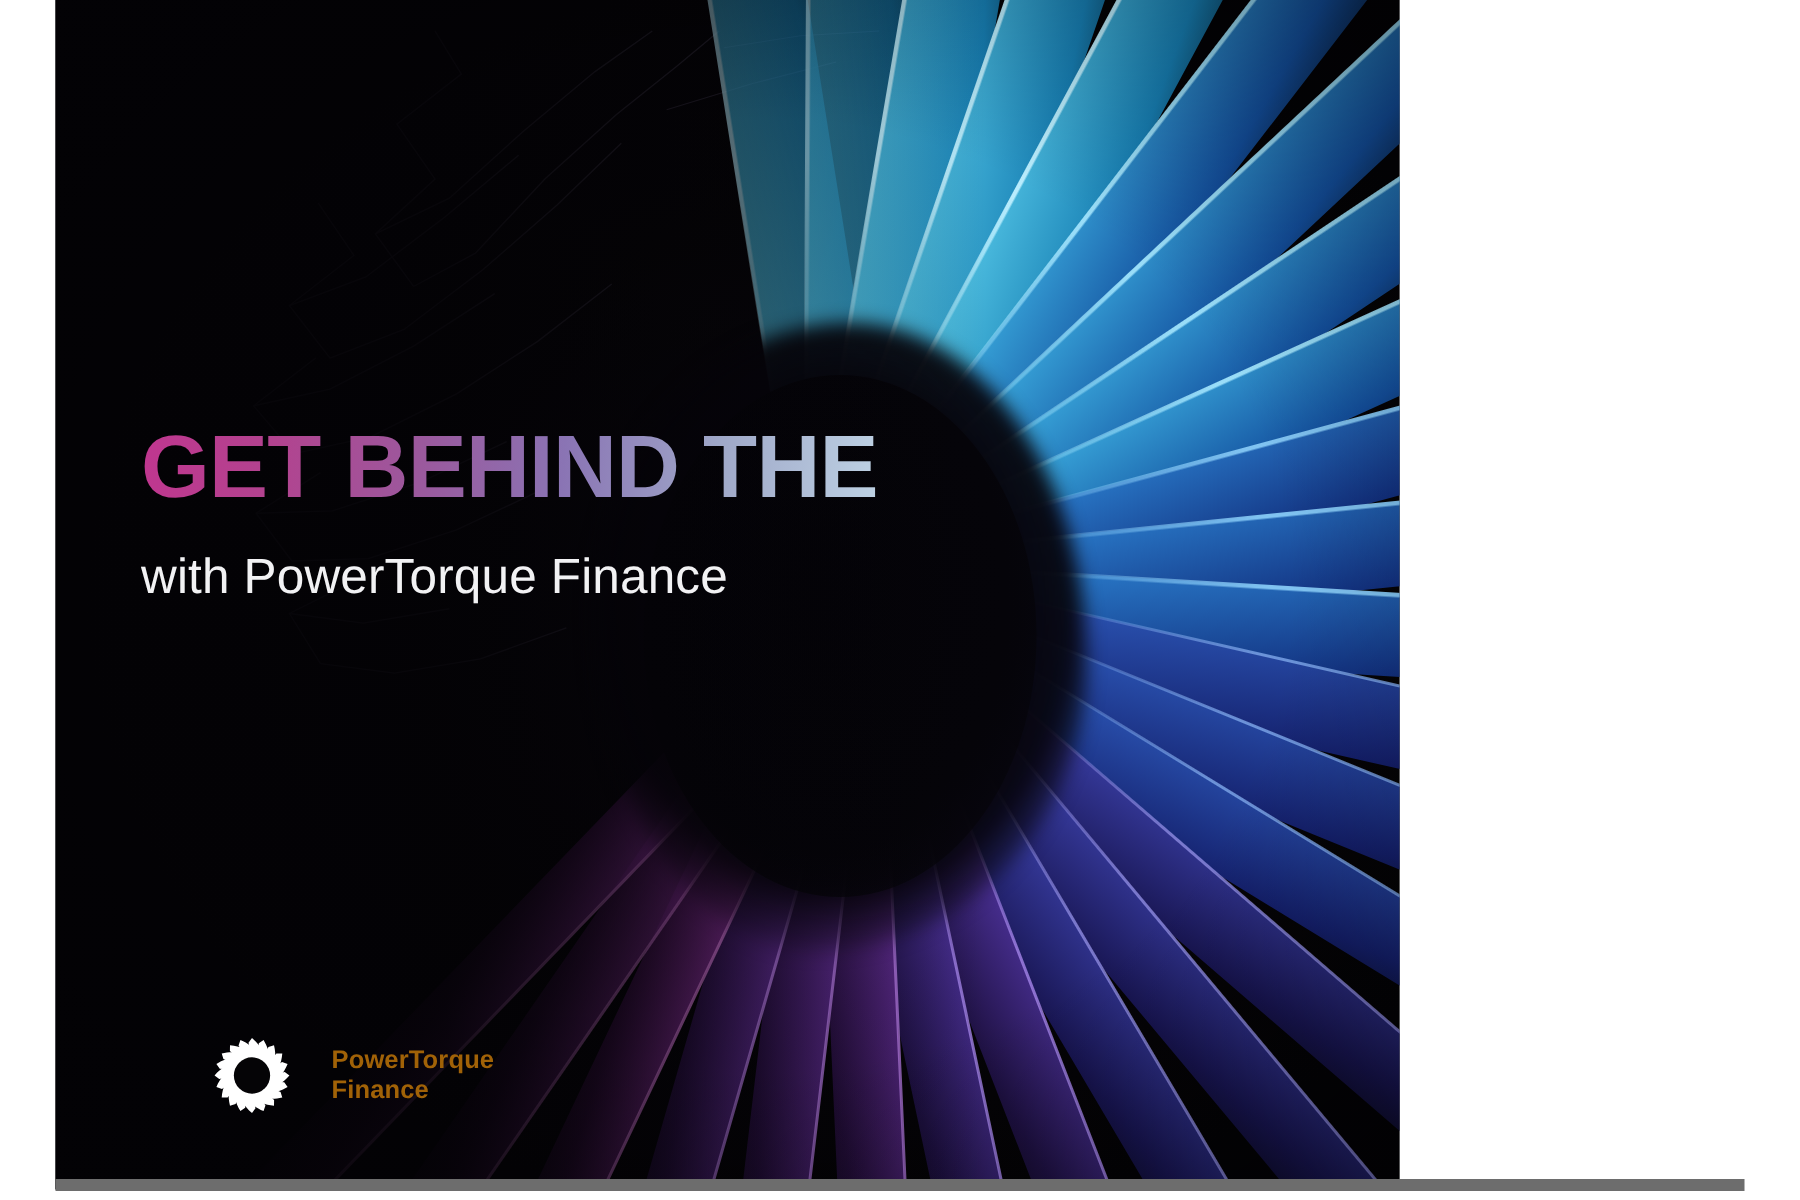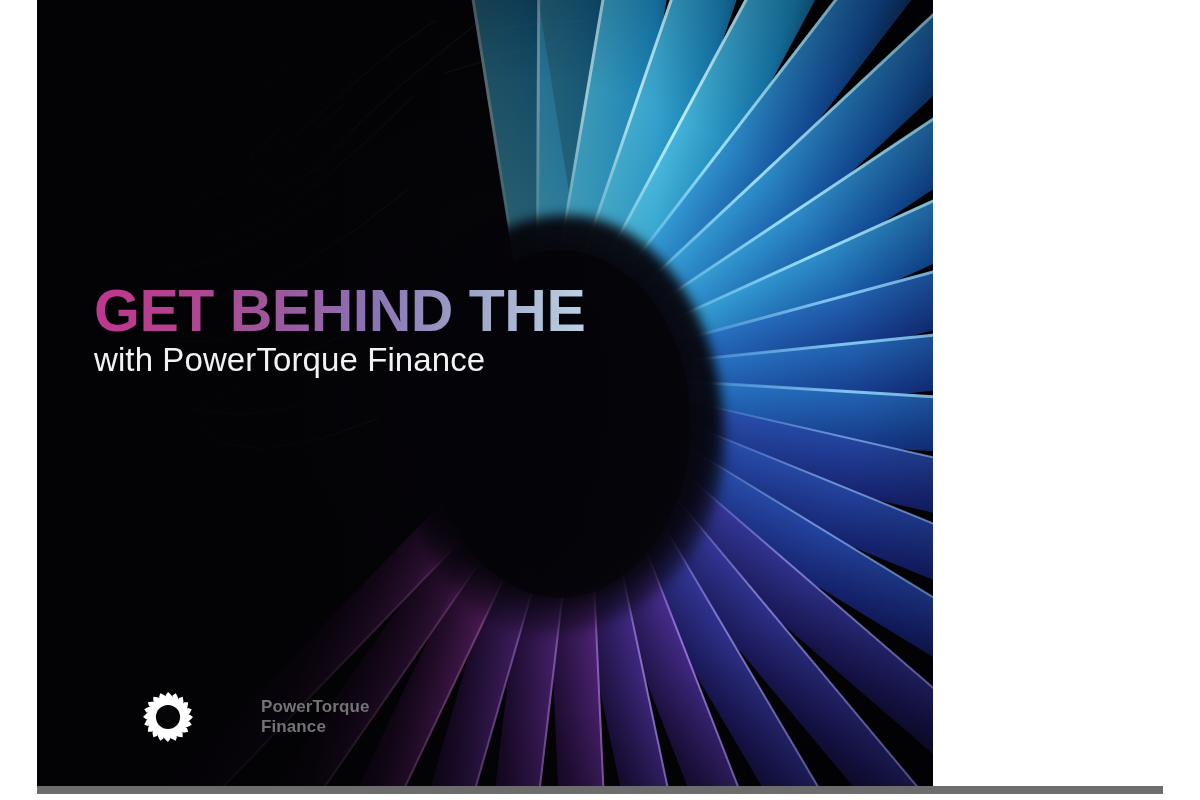--- a/index.html
+++ b/index.html
@@ -133,41 +133,41 @@
         #9fa8c8 60%,
         #bccfe2 76%,
         #c9dcec 100%);
     -webkit-background-clip:text;
     background-clip:text;
     color:transparent;
     -webkit-text-fill-color:transparent;
   }
   .headline.l2 { margin-top:4px; }
   .subhead {
+    margin-top:24px;
     font-size:33px;
     font-weight:normal;
     color:#f2f2f4;
     letter-spacing:0.1px;
     white-space:nowrap;
   }
 
   
   #brand {
     position:absolute;
     left:92px; top:678px;
     display:flex; align-items:center; gap:14px;
   }
   #brand-mark { width:78px; height:78px; display:block; }
   #brand-text {
-    color:#737373;
+    color:#a16207;
     font-size:17px;
     font-weight:bold;
     line-height:1.16;
     letter-spacing:0.1px;
-    margin-left:40px;
   }
   #brand-text .l2 { font-weight:bold; }
 
   
   #watermark {
     position:absolute;
     left:963px; top:722px;
     width:170px; height:62px;
     opacity:.70;
   }

